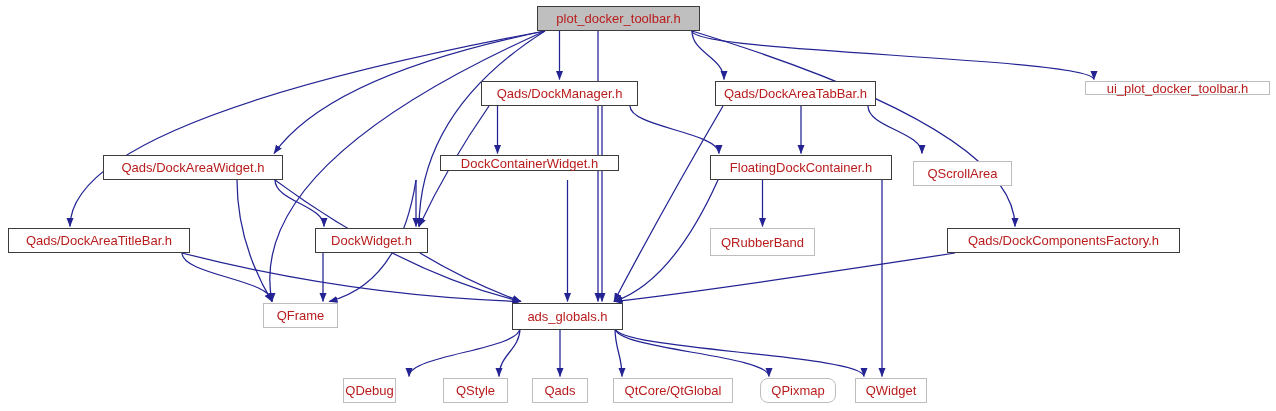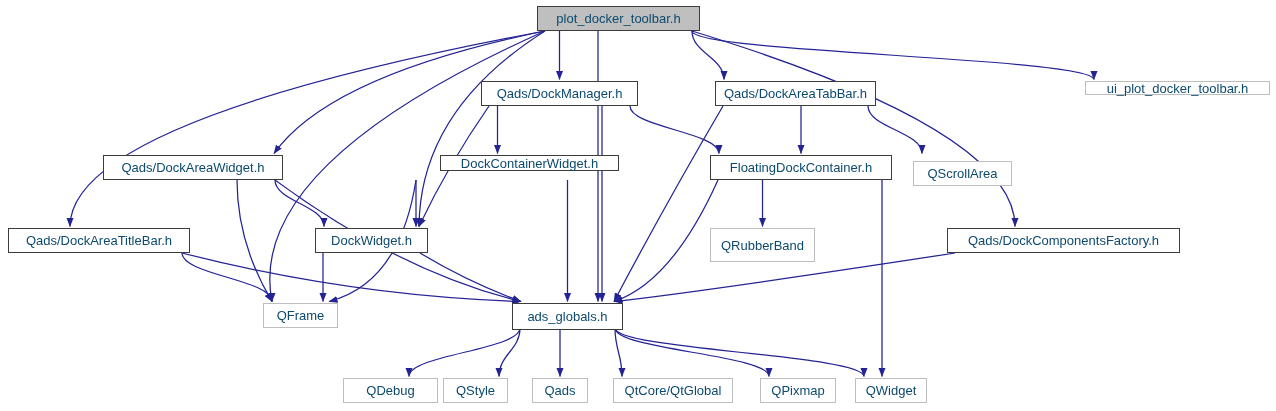--- a/index.html
+++ b/index.html
@@ -1,20 +1,20 @@
 <!DOCTYPE html>
 <html><head>
 <meta charset="utf-8">
 <style>
   html,body{margin:0;padding:0;background:#ffffff;}
   #canvas{position:relative;width:1276px;height:411px;background:#ffffff;overflow:hidden;
           font-family:"Liberation Sans","DejaVu Sans",sans-serif;}
   #edges{position:absolute;left:0;top:0;width:1276px;height:411px;}
   .node{position:absolute;display:flex;align-items:center;justify-content:center;
-        box-sizing:border-box;background:#ffffff;color:#0c4a6e;font-size:13px;
+        box-sizing:border-box;background:#ffffff;color:#b91c1c;font-size:13px;
         white-space:nowrap;padding:0 6px;z-index:2;}
   .node.external{border:1px solid #bdbdbd;}
   .node.internal{border:1.4px solid #3c3c3c;}
   .node.current{background:#bfbfbf;border:1.6px solid #3c3c3c;}
   path.edge{fill:none;stroke:#232394;stroke-width:1.25px;}
 </style>
 </head>
 <body>
 
 <div id="canvas">
@@ -67,24 +67,24 @@
       <div class="node current" style="left: 537px; top: 6px; width: 163px; height: 25px;">plot_docker_toolbar.h</div>
       <div class="node internal" style="left: 481px; top: 81px; width: 157px; height: 25px; text-align: center;">Qads/DockManager.h</div>
       <div class="node internal" style="left: 715px; top: 81px; width: 161px; height: 25px;">Qads/DockAreaTabBar.h</div>
       <div class="node external" style="left: 1085px; top: 81px; width: 185px; height: 14px;">ui_plot_docker_toolbar.h</div>
       <div class="node internal" style="left: 103px; top: 155px; width: 180px; height: 25px;">Qads/DockAreaWidget.h</div>
       <div class="node internal" style="left: 408px; top: 155px; width: 179px; height: 16px; margin-left: 32px;">DockContainerWidget.h</div>
       <div class="node internal" style="left: 710px; top: 155px; width: 182px; height: 25px;">FloatingDockContainer.h</div>
       <div class="node external" style="left: 913px; top: 161px; width: 99px; height: 25px;">QScrollArea</div>
       <div class="node internal" style="left: 8px; top: 228px; width: 182px; height: 25px;">Qads/DockAreaTitleBar.h</div>
       <div class="node internal" style="left: 315px; top: 228px; width: 113px; height: 25px;">DockWidget.h</div>
-      <div class="node external" style="left: 710px; top: 228px; width: 105px; height: 34px;">QRubberBand</div>
+      <div class="node external" style="left: 710px; top: 228px; width: 105px; height: 28px;">QRubberBand</div>
       <div class="node internal" style="left: 947px; top: 228px; width: 233px; height: 25px;">Qads/DockComponentsFactory.h</div>
       <div class="node external" style="left: 263px; top: 303px; width: 75px; height: 25px;">QFrame</div>
       <div class="node internal" style="left: 512px; top: 303px; width: 111px; height: 27px;">ads_globals.h</div>
-      <div class="node external" style="left: 343px; top: 378px; width: 95px; height: 25px;">QDebug</div>
+      <div class="node external" style="left: 343px; top: 378px; width: 53px; height: 25px;">QDebug</div>
       <div class="node external" style="left: 443px; top: 378px; width: 65px; height: 25px;">QStyle</div>
       <div class="node external" style="left: 532px; top: 378px; width: 56px; height: 25px;">Qads</div>
       <div class="node external" style="left: 613px; top: 378px; width: 120px; height: 25px;">QtCore/QtGlobal</div>
-      <div class="node external" style="left: 760px; top: 378px; width: 76px; height: 25px;">QPixmap</div>
+      <div class="node external" style="left: 760px; top: 378px; width: 76px; height: 25px; border-radius: 8px;">QPixmap</div>
       <div class="node external" style="left: 855px; top: 378px; width: 72px; height: 25px;">QWidget</div>
     </div>
 </div>
 
 </body></html>

